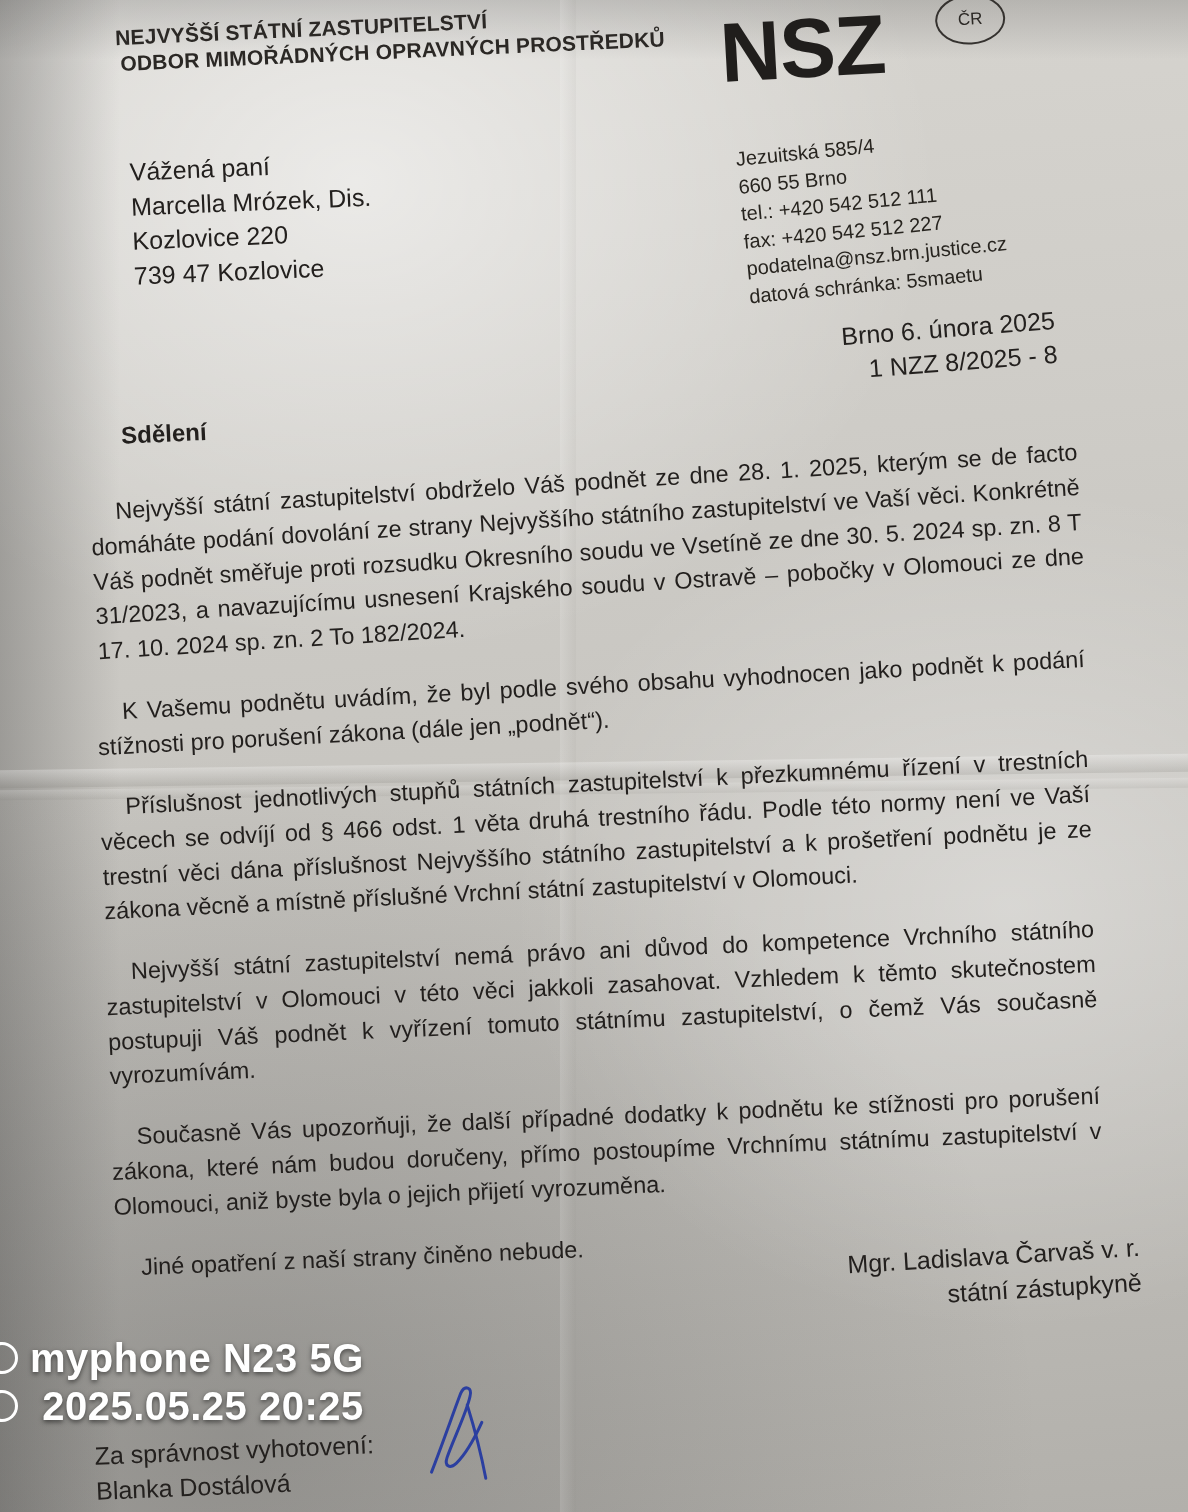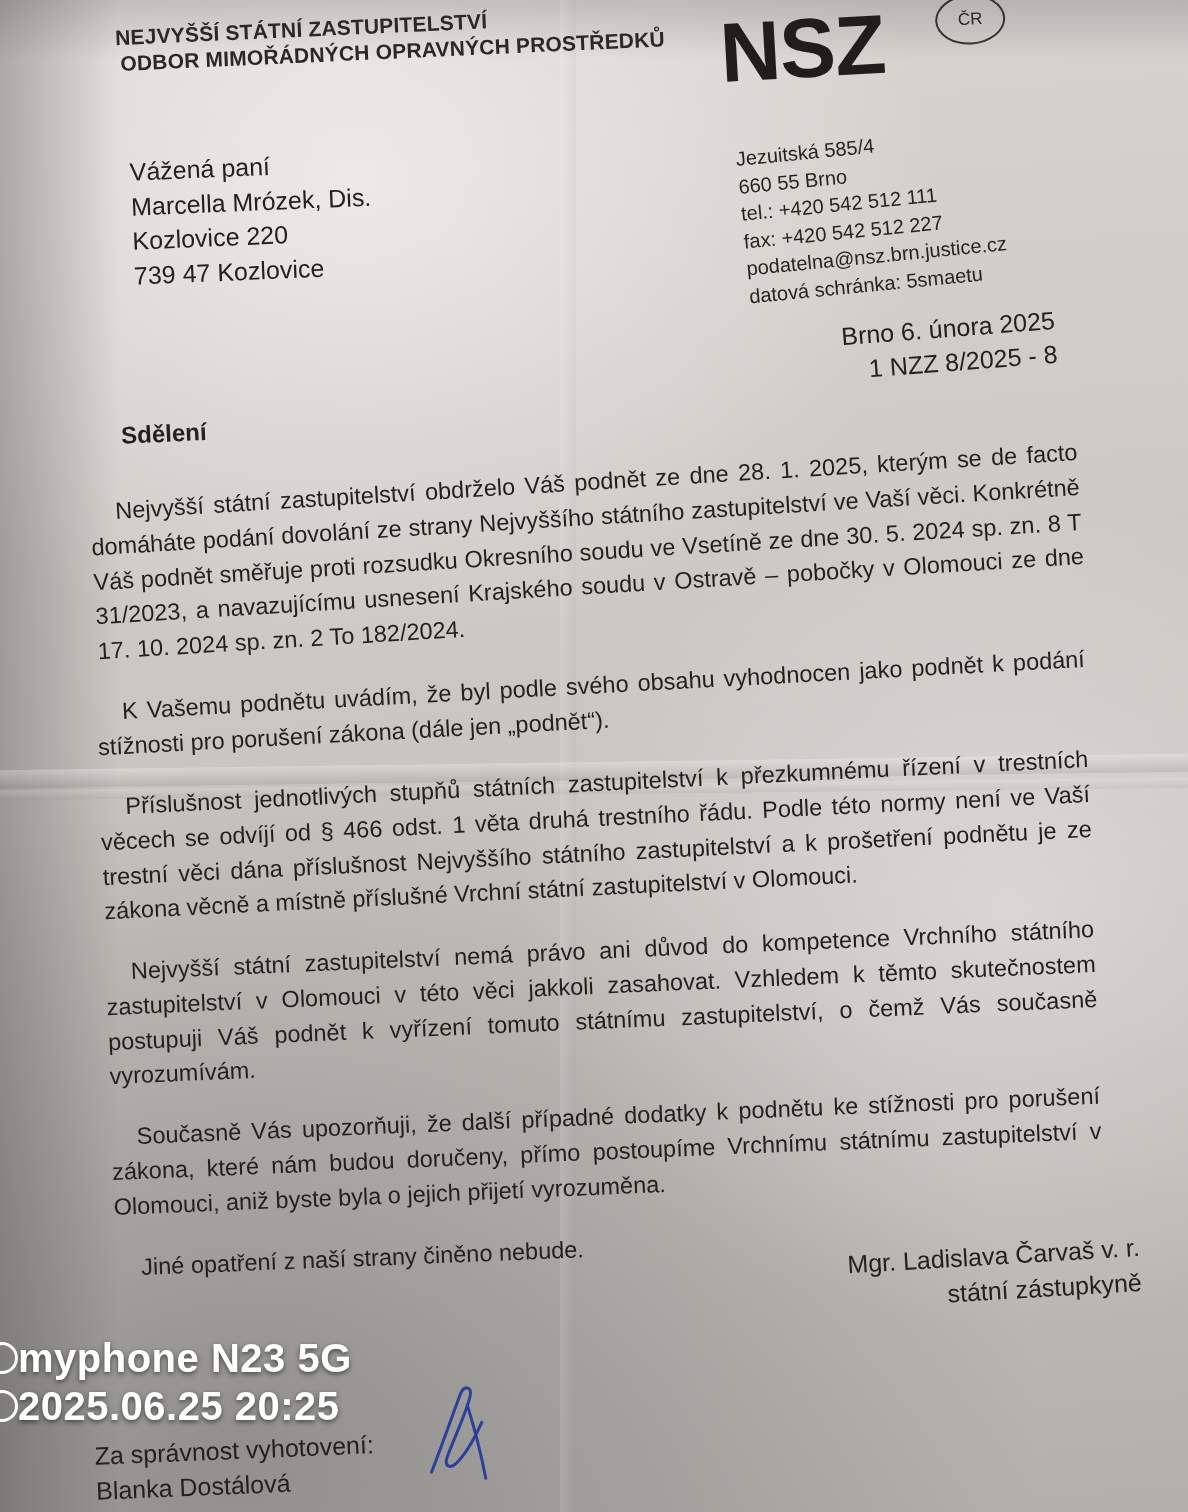--- a/index.html
+++ b/index.html
@@ -182,22 +182,23 @@
     left: 0px;
     top: 1334px;
     color: #ffffff;
     text-shadow: 0 2px 5px rgba(0,0,0,0.55);
     font-family: "Liberation Sans", sans-serif;
     pointer-events: none;
   }
   .wm-row {
     display: flex;
     align-items: center;
-    gap: 0;
+    gap: 12px;
     height: 48px;
+    justify-content: space-between;
   }
   .wm-mark {
     width: 26px; height: 26px;
     margin-left: -14px;
     border: 3px solid #ffffff;
     border-radius: 50%;
     flex: none;
   }
   .wm-mark.second {
     border-radius: 50%;
@@ -281,16 +282,16 @@
 
   </div>
 
   <div class="watermark">
     <div class="wm-row">
       <span class="wm-mark"></span>
       <span class="wm-text">myphone N23 5G</span>
     </div>
     <div class="wm-row">
       <span class="wm-mark second"></span>
-      <span class="wm-text time">2025.06.25 20:25</span>
+      <span class="wm-text time">2025.05.25 20:25</span>
     </div>
   </div>
 </div>
 
 </body></html>

